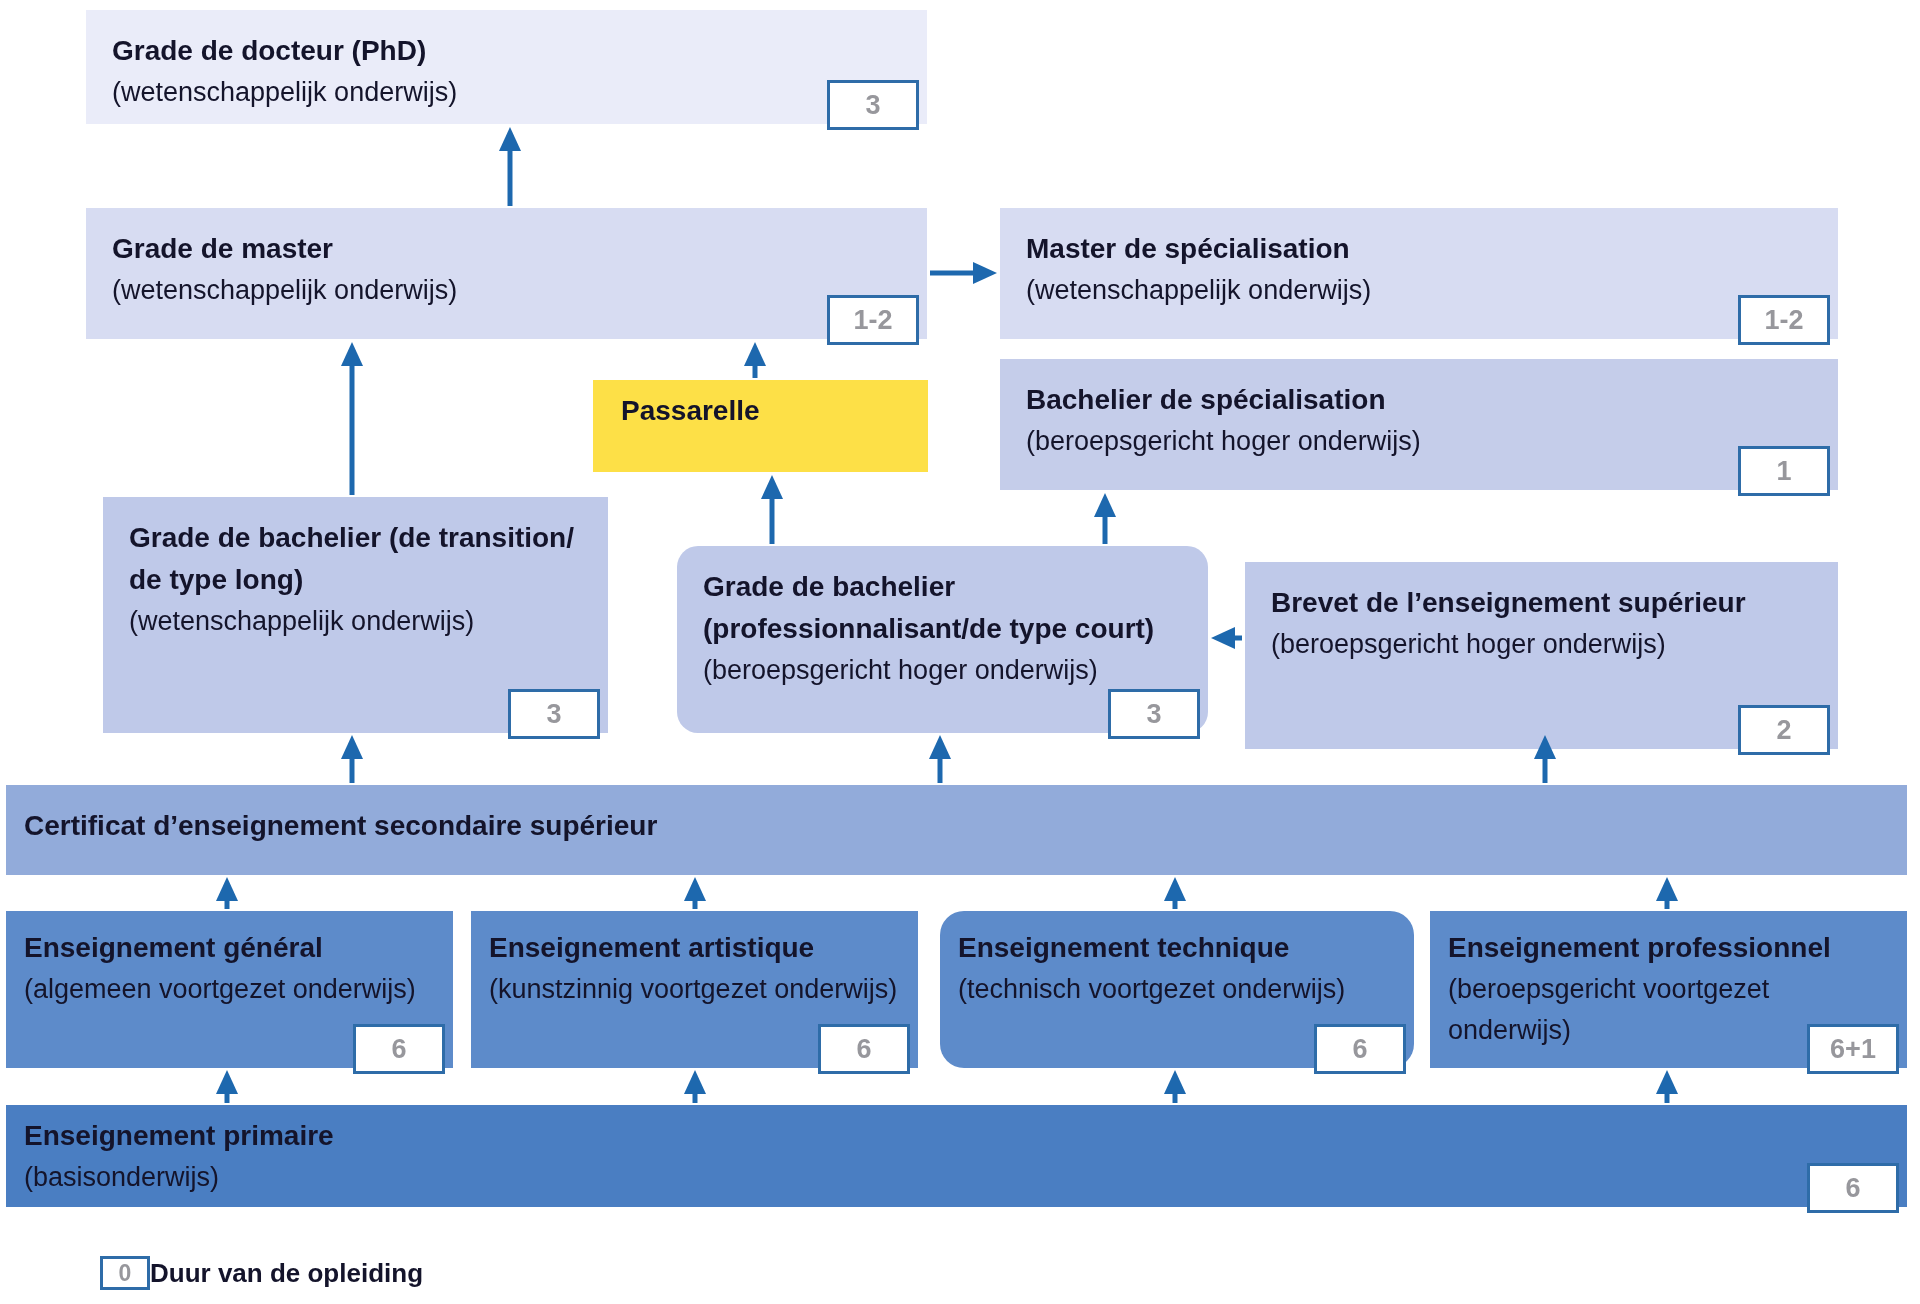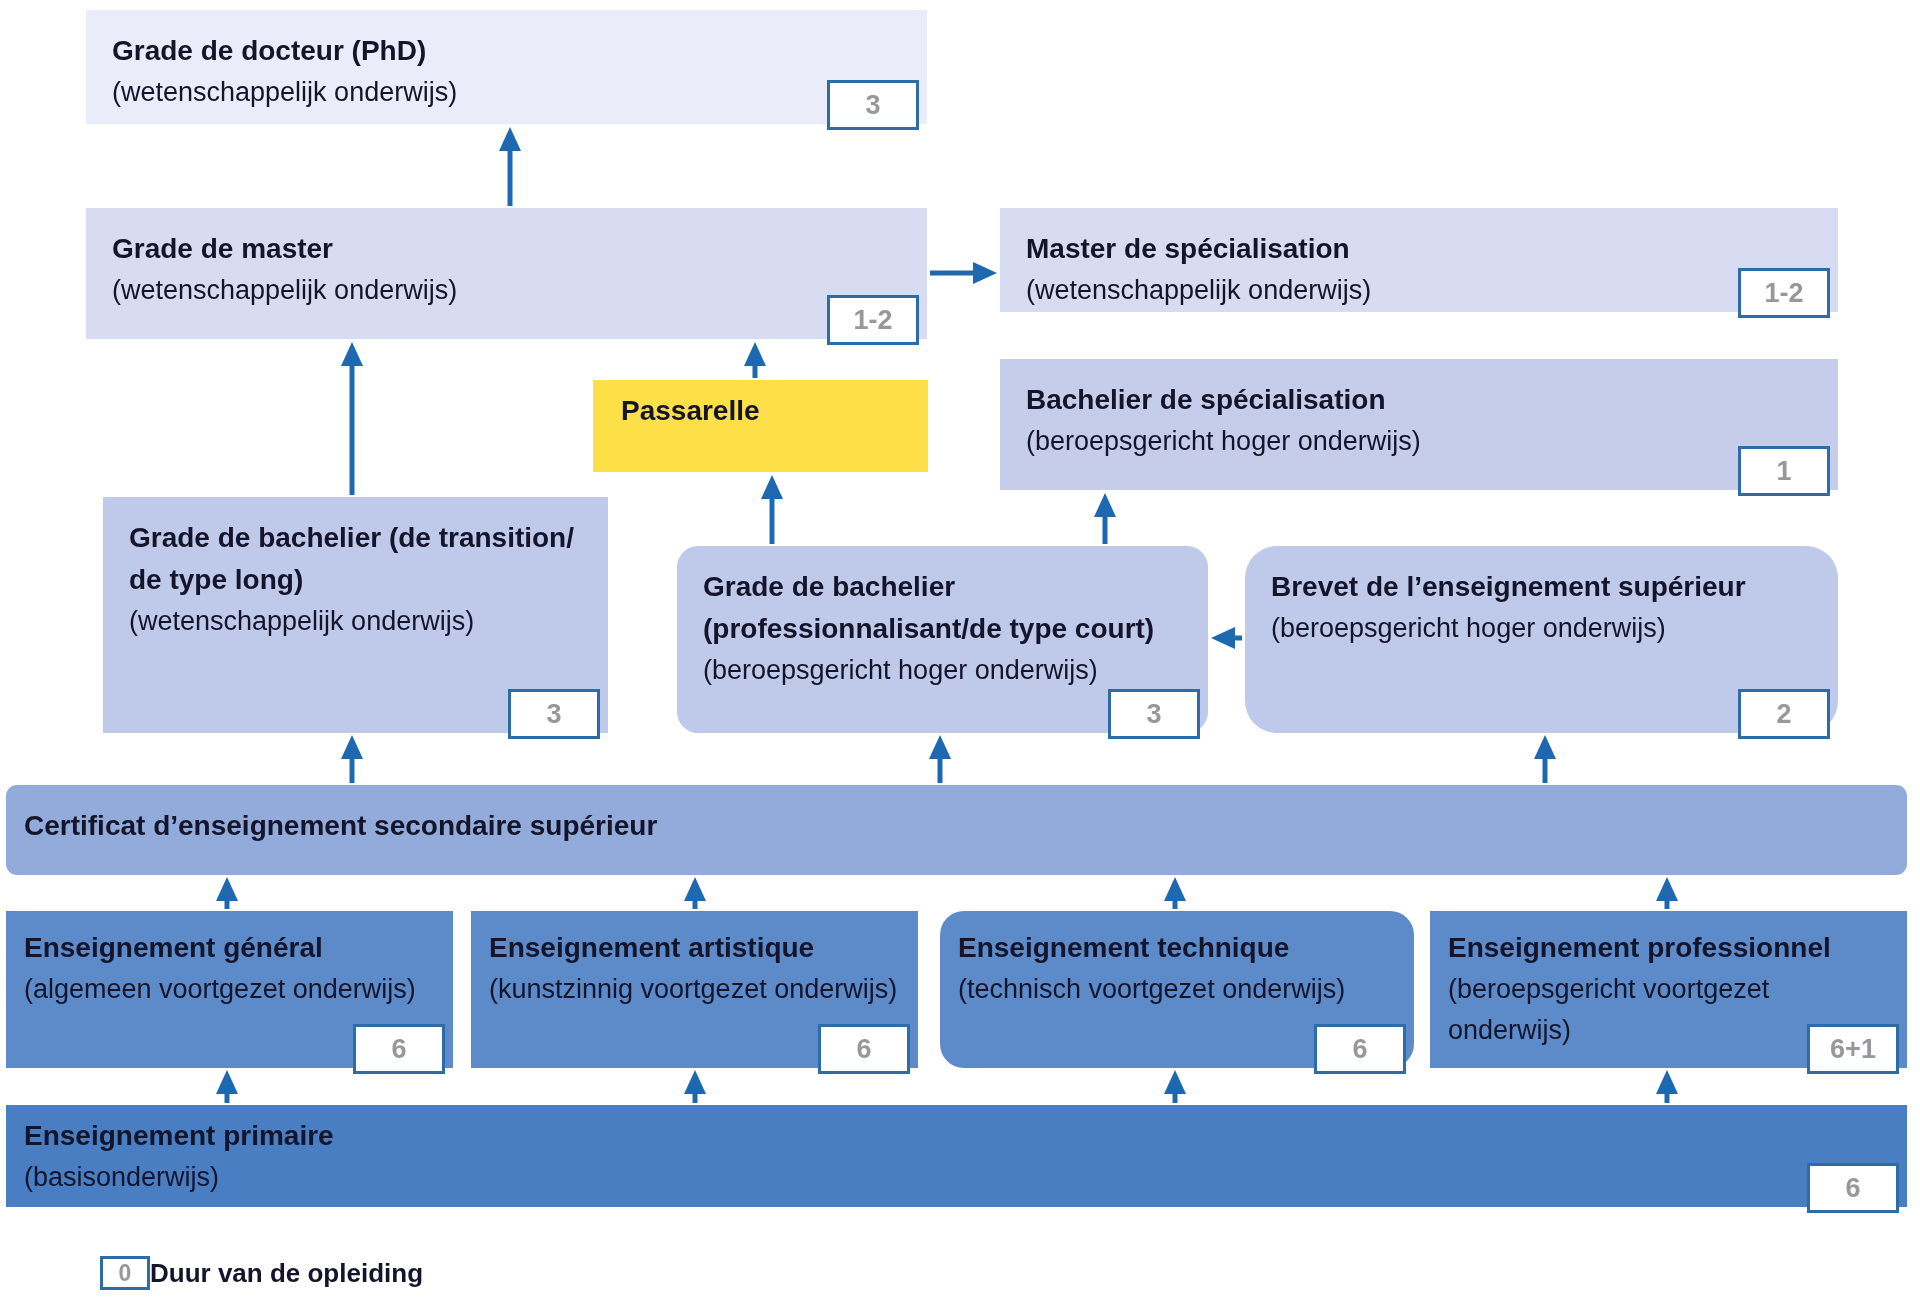--- a/index.html
+++ b/index.html
@@ -14,21 +14,21 @@
     position:absolute;right:8px;bottom:-6px;min-width:74px;height:44px;
     background:#ffffff;border:3px solid #2e6ca8;color:#97979c;
     font-size:27px;font-weight:600;display:flex;align-items:center;justify-content:center;
     padding:0 6px;box-sizing:content-box;
   }
   .c-phd{background:#eaecf9;}
   .c-master{background:#d7dcf2;}
   .c-pass{background:#fde047;}
   .c-bspe{background:#c5cdea;}
   .c-bach{background:#bfc9e9;}
-  .c-cert{background:#92abda;border-radius:11px;}
+  .c-cert{background:#92abda;}
   .c-sec{background:#5d8bca;}
   .c-prim{background:#4a7ec2;}
   svg.arrows{position:absolute;left:0;top:0;pointer-events:none;}
   svg.arrows line{stroke:#1d68ae;stroke-width:5px;}
   svg.arrows polygon{fill:#1d68ae;}
   .legend{position:absolute;left:100px;top:1256px;display:flex;align-items:center;}
   .legend-badge{
     width:44px;height:28px;background:#ffffff;border:3px solid #2e6ca8;color:#97979c;
     font-size:23px;font-weight:600;display:flex;align-items:center;justify-content:center;
   }
@@ -44,21 +44,21 @@
     <div class="sub">(wetenschappelijk onderwijs)</div>
     <div class="badge">3</div>
   </div>
 
   <div class="node c-master pad-lg" style="left:86px;top:208px;width:841px;height:131px;">
     <div class="title">Grade de master</div>
     <div class="sub">(wetenschappelijk onderwijs)</div>
     <div class="badge">1-2</div>
   </div>
 
-  <div class="node c-master pad-lg" style="left:1000px;top:208px;width:838px;height:104px;">
+  <div class="node c-master pad-lg" style="left:1000px;top:208px;width:838px;height:131px;">
     <div class="title">Master de spécialisation</div>
     <div class="sub">(wetenschappelijk onderwijs)</div>
     <div class="badge">1-2</div>
   </div>
 
   <div class="node c-pass" style="left:593px;top:380px;width:335px;height:92px;padding:10px 0 0 28px;">
     <div class="title">Passarelle</div>
   </div>
 
   <div class="node c-bspe pad-lg" style="left:1000px;top:359px;width:838px;height:131px;">
@@ -74,21 +74,21 @@
     <div class="badge">3</div>
   </div>
 
   <div class="node c-bach pad-lg" style="left:677px;top:546px;width:531px;height:187px;border-radius:21px;">
     <div class="title">Grade de bachelier
 (professionnalisant/de type court)</div>
     <div class="sub">(beroepsgericht hoger onderwijs)</div>
     <div class="badge">3</div>
   </div>
 
-  <div class="node c-bach pad-lg" style="left:1245px;top:546px;width:593px;height:187px;border-radius:32px;">
+  <div class="node c-bach pad-lg" style="left:1245px;top:562px;width:593px;height:187px;">
     <div class="title">Brevet de l’enseignement supérieur</div>
     <div class="sub">(beroepsgericht hoger onderwijs)</div>
     <div class="badge">2</div>
   </div>
 
   <div class="node c-cert" style="left:6px;top:785px;width:1901px;height:90px;padding:20px 0 0 18px;">
     <div class="title">Certificat d’enseignement secondaire supérieur</div>
   </div>
 
   <div class="node c-sec pad-sm" style="left:6px;top:911px;width:447px;height:157px;">

